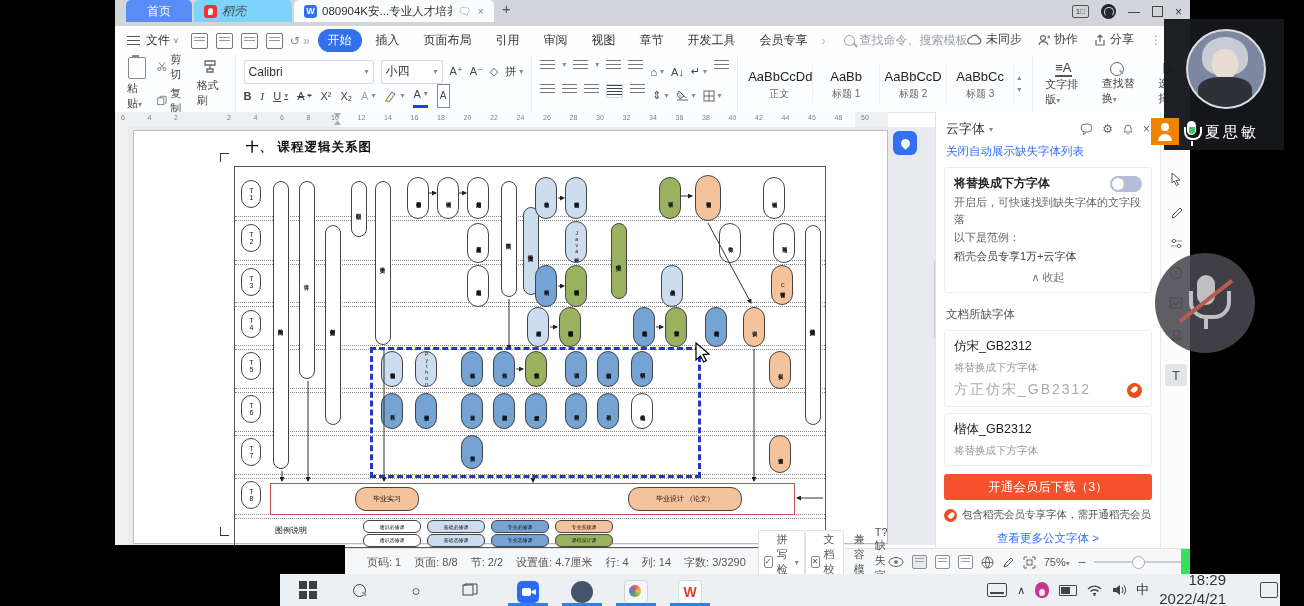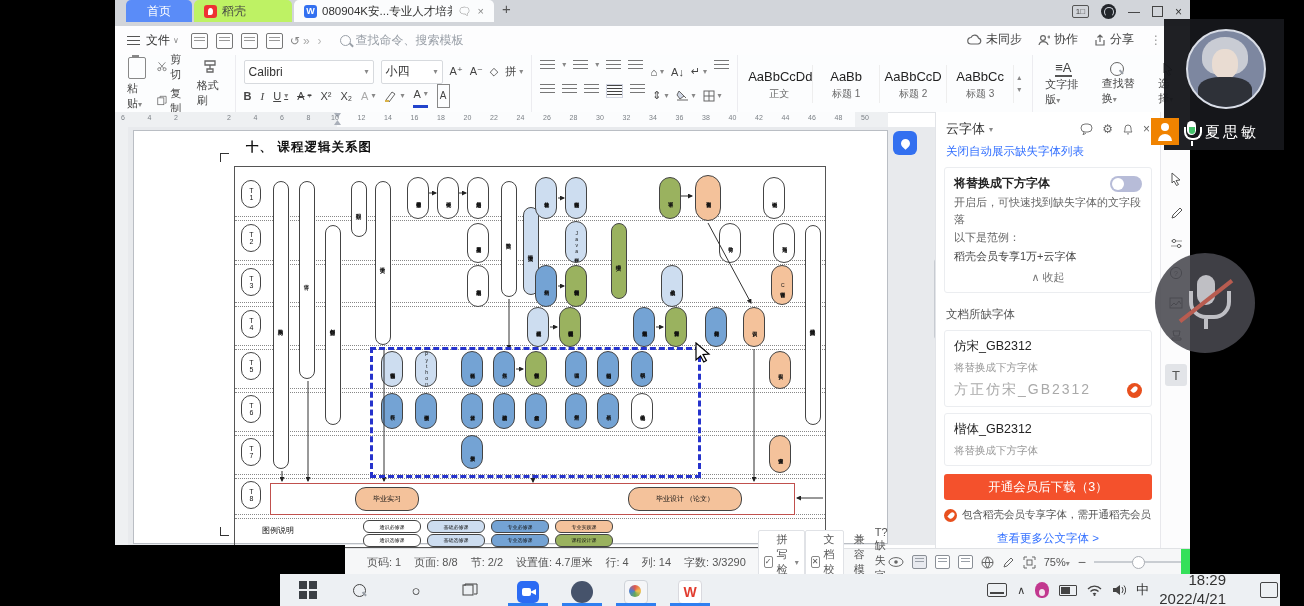--- a/index.html
+++ b/index.html
@@ -4,21 +4,21 @@
 <style>
   html,body{margin:0;padding:0;background:#000;}
   #screen{position:relative;width:1304px;height:606px;overflow:hidden;background:#000;
     font-family:"Liberation Sans","DejaVu Sans",sans-serif;font-size:12px;color:#333;}
   
   #win{position:absolute;left:115px;top:0;width:1075px;height:574px;background:#fff;}
   
   #tabbar{position:absolute;left:0;top:0;right:0;height:26px;background:#d2d5da;display:flex;align-items:flex-start;}
   .tab{height:22px;display:flex;align-items:center;padding:0 10px;font-size:12px;border-radius:5px 5px 0 0;margin-left:2px;}
   .tab-home{background:#5a8cf8;color:#fff;width:46px;justify-content:center;margin-left:11px;}
-  .tab-docer{background:#bef264;color:#444;width:78px;}
+  .tab-docer{background:#7dd3fc;color:#444;width:78px;font-style:italic;}
   .tab-doc{background:#fbfcfd;color:#333;width:180px;}
   .tab .ticon{width:13px;height:13px;border-radius:3px;margin-right:5px;flex:0 0 auto;display:inline-block;}
   .docer-ic{background:#e33; position:relative;border-radius:50%;}
   .docer-ic::after{content:"";position:absolute;left:4px;top:3px;width:5px;height:7px;background:#fff;border-radius:50% 50% 50% 0;}
   .wps-ic{background:#3370f0;color:#fff;font-size:9px;font-weight:bold;text-align:center;line-height:13px;}
   .tab-close,.tab-bubble{color:#888;margin-left:6px;font-size:11px;}
   .tab-add{color:#555;font-size:15px;margin-left:8px;padding-bottom:2px;}
   #wctrl{position:absolute;right:8px;top:4px;display:flex;align-items:center;gap:12px;color:#444;}
   .pgbox{border:1px solid #555;border-radius:2px;font-size:8px;padding:0 3px;line-height:11px;}
   .avatar-mini{width:15px;height:15px;border-radius:50%;background:#23262b;position:relative;}
@@ -205,20 +205,31 @@
     <div id="menubar">
       <span class="hamb"></span>
       <span>文件</span>
       <span class="caret" style="margin:0 8px 0 3px;">∨</span>
       <span class="qbar-ic"></span>
       <span class="qbar-ic"></span>
       <span class="qbar-ic"></span>
       <span class="qbar-ic"></span>
       <span style="color:#888;margin:0 3px;">↺</span>
       <span style="color:#aaa;margin-right:6px;">»</span>
+      <span id="menu-items" style="display:flex;align-items:center;">
+          <span class="mi act">开始</span>
+          <span class="mi">插入</span>
+          <span class="mi">页面布局</span>
+          <span class="mi">引用</span>
+          <span class="mi">审阅</span>
+          <span class="mi">视图</span>
+          <span class="mi">章节</span>
+          <span class="mi">开发工具</span>
+          <span class="mi">会员专享</span>
+        </span>
       <span style="color:#bbb;margin-left:2px;">›</span>
       <span id="menu-search">
         <span class="mag"></span>
         <span>查找命令、搜索模板</span>
       </span>
     </div>
     <div id="menu-right">
       <span class="mr">
         <svg width="15" height="11" viewBox="0 0 15 11">
             <path d="M4 10h7a3 3 0 0 0 .5-5.9A4 4 0 0 0 4 3.5 3.2 3.2 0 0 0 4 10z" fill="none" stroke="#666" stroke-width="1.2"></path>
@@ -517,21 +528,21 @@
               <line x1="274" y1="132" x2="274" y2="182" stroke="#333" stroke-width="1" marker-end="url(#ah)"></line>
               <line x1="281" y1="202" x2="288" y2="202" stroke="#333" stroke-width="1" marker-end="url(#ah)"></line>
               <line x1="323" y1="119" x2="329" y2="119" stroke="#333" stroke-width="1" marker-end="url(#ah)"></line>
               <line x1="315" y1="160" x2="322" y2="160" stroke="#333" stroke-width="1" marker-end="url(#ah)"></line>
               <line x1="421" y1="160" x2="428" y2="160" stroke="#333" stroke-width="1" marker-end="url(#ah)"></line>
             </svg>
             <div class="dashedbox" style="left: 135px; top: 180px; width: 325px; height: 125px;"></div>
             <div id="t8box" style="left: 35px; top: 316px; width: 523px; height: 30px;"></div>
             <div class="gradnode" style="left: 120px; top: 320px; width: 62px;">毕业实习</div>
             <div class="gradnode" style="left: 393px; top: 320px; width: 112px;">毕业设计 （论文）</div>
-            <div id="legend-title" style="left: 27px; top: 358px;">图例说明</div>
+            <div id="legend-title" style="left: 40px; top: 358px;">图例说明</div>
             <div class="legend-item" style="left: 128px; top: 353px; width: 56px; background: rgb(255, 255, 255);">通识必修课</div>
             <div class="legend-item" style="left: 192px; top: 353px; width: 56px; background: rgb(205, 221, 240);">基础必修课</div>
             <div class="legend-item" style="left: 256px; top: 353px; width: 56px; background: rgb(116, 163, 212);">专业必修课</div>
             <div class="legend-item" style="left: 320px; top: 353px; width: 56px; background: rgb(244, 194, 155);">专业实践课</div>
             <div class="legend-item" style="left: 128px; top: 366.5px; width: 56px; background: rgb(255, 255, 255);">通识选修课</div>
             <div class="legend-item" style="left: 192px; top: 366.5px; width: 56px; background: rgb(205, 221, 240);">基础选修课</div>
             <div class="legend-item" style="left: 256px; top: 366.5px; width: 56px; background: rgb(116, 163, 212);">专业选修课</div>
             <div class="legend-item" style="left: 320px; top: 366.5px; width: 56px; background: rgb(154, 178, 95);">课程设计课</div>
           </div>
       </div>

